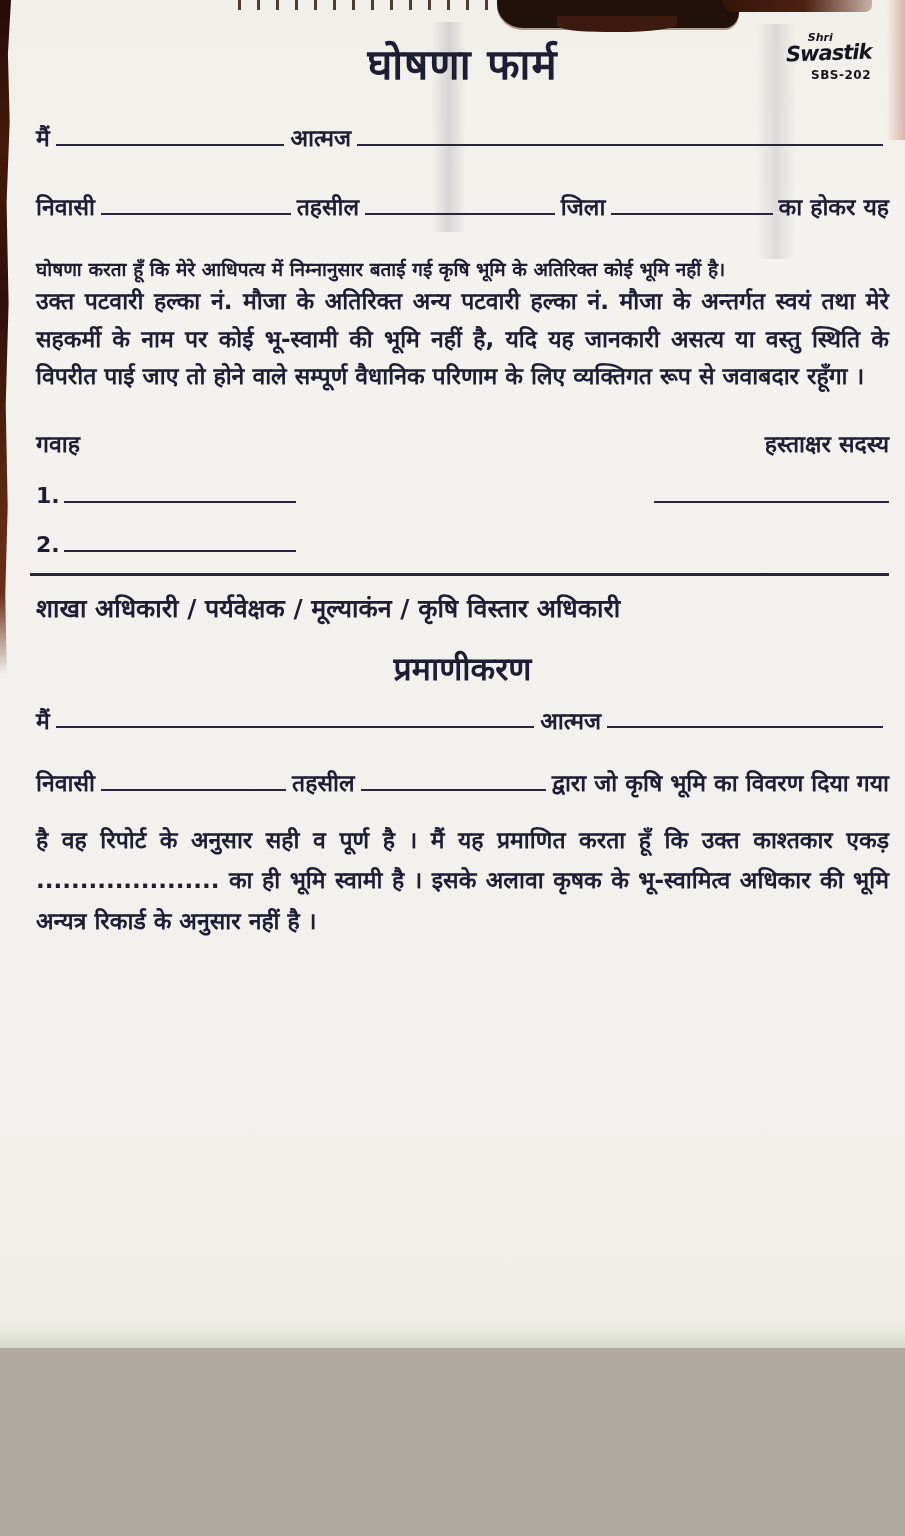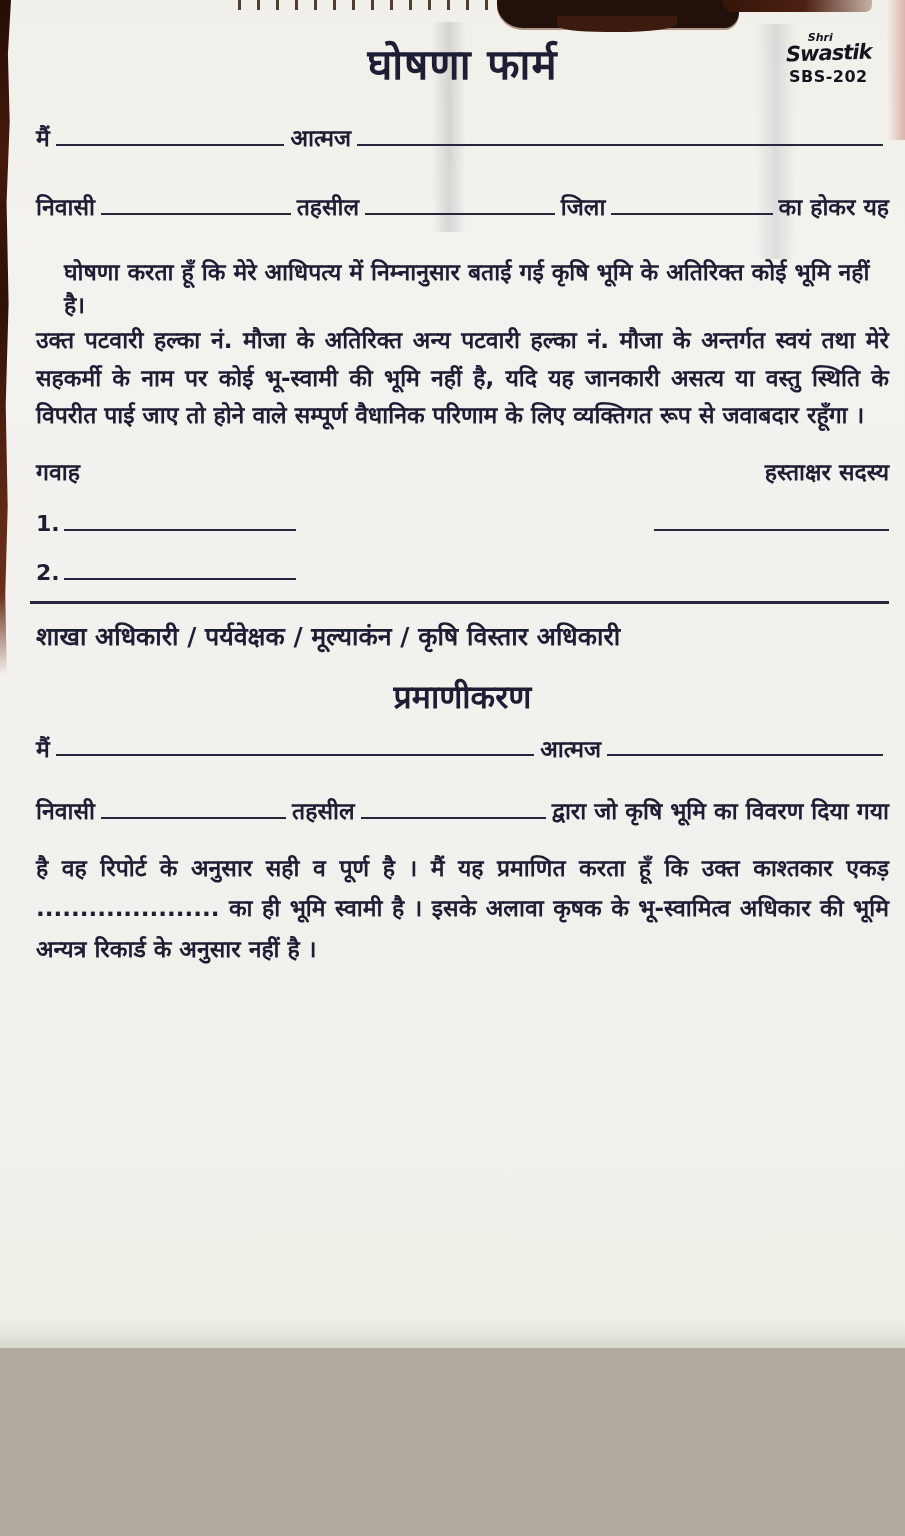--- a/index.html
+++ b/index.html
@@ -60,29 +60,29 @@
   
   .content { position:relative; padding:30px 16px 0 36px; }
   .form-header { position:relative; height:72px; }
   .page-title {
     text-align:center; font-size:42px; font-weight:700; letter-spacing:1px;
     padding-top:4px;
   }
   .brand { position:absolute; right:18px; top:2px; text-align:center; line-height:1; color:#14141f; }
   .brand .shri { display:block; font-size:11px; font-style:italic; font-weight:700; letter-spacing:0; transform:translateX(-8px); }
   .brand .swastik { display:block; font-size:21px; font-style:italic; font-weight:700; letter-spacing:-1px; transform:rotate(-2deg); }
-  .brand .code { font-size:16px; font-weight:700; margin-top:5px; letter-spacing:.5px; }
+  .brand .code { font-size:12px; font-weight:700; margin-top:5px; letter-spacing:.5px;text-align:right; }
 
   .frow { display:flex; align-items:flex-end; font-size:23px; font-weight:700; }
   .frow .lbl { white-space:nowrap; line-height:1.25; }
   .fill { border-bottom:2.5px solid #26263c; height:1px; margin:0 6px 7px 6px; } .g2 { flex:2; } .g3 { flex:3; }
 
   .row1 { margin-top:22px; }
   .row2 { margin-top:40px; }
-  .statement { margin-top:34px; font-size:23px; font-weight:700; line-height:1.45;margin-left:28px; }
+  .statement { margin-top:34px; font-size:19px; font-weight:700; line-height:1.45; }
 
   
   .land-table { margin-top:18px; margin-left:-8px; width:calc(100% + 2px); }
   .thead {
     display:flex;
     border-top:3px solid #26263c;
     border-bottom:2.5px solid #26263c;
     border-left:1.5px solid #26263c;
     border-right:1.5px solid #26263c;
   }
@@ -93,21 +93,21 @@
   }
   .thead .th:first-child { border-left:none; }
   .tbody { display:flex; height:440px; border-bottom:3px solid #26263c; }
   .tbody .td { border-left:2px solid #26263c; }
   .tbody .td:first-child { border-left:none; }
   .c1 { width:23.2%; } .c2 { width:18.6%; } .c3 { width:18.1%; } .c4 { width:16.3%; } .c5 { width:23.8%; }
 
   .undertaking { font-size:23px; font-weight:700; line-height:1.63; text-align:justify; }
 
   
-  .witness-head { display:flex; justify-content:space-between; margin-top:20px; font-size:23px; font-weight:700;gap:44px; }
+  .witness-head { display:flex; justify-content:space-between; margin-top:31px; font-size:23px; font-weight:700;gap:44px; }
   .wrow { display:flex; align-items:flex-end; font-size:22px; font-weight:700; margin-top:24px; }
   .wrow .num { width:26px; }
   .wline { border-bottom:2.5px solid #26263c; height:1px; width:232px; margin:0 0 5px 2px; }
   .wline-right { border-bottom:2.5px solid #26263c; height:1px; width:235px; margin:0 0 5px auto; }
   .rule { border:none; border-top:3px solid #26263c; margin-top:16px; margin-left:-6px; }
 
   
   .h-samaksh { text-align:center; font-size:36px; font-weight:700; margin-top:16px; }
   .officers { text-align:left; font-size:25px; font-weight:700; margin-top:14px; }
   .h-cert { text-align:center; font-size:32px; font-weight:700; margin-top:22px; }

